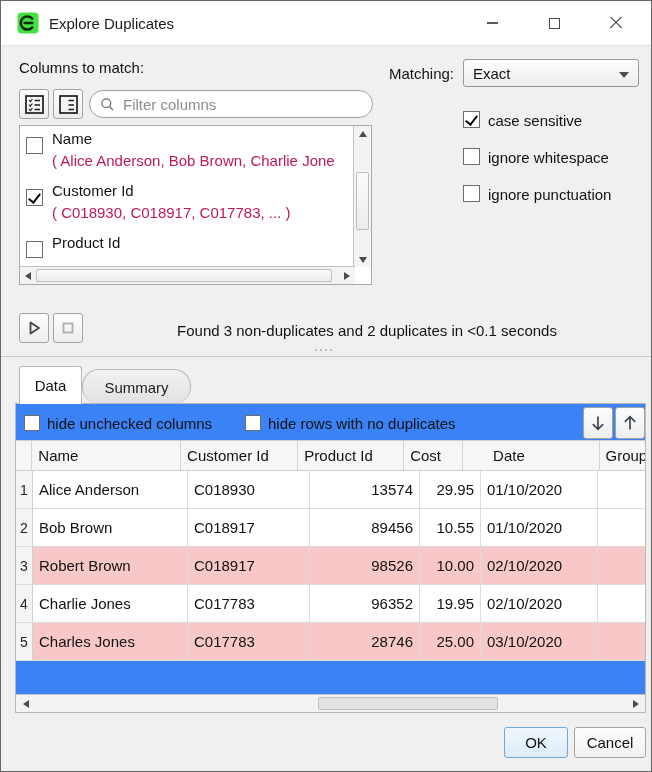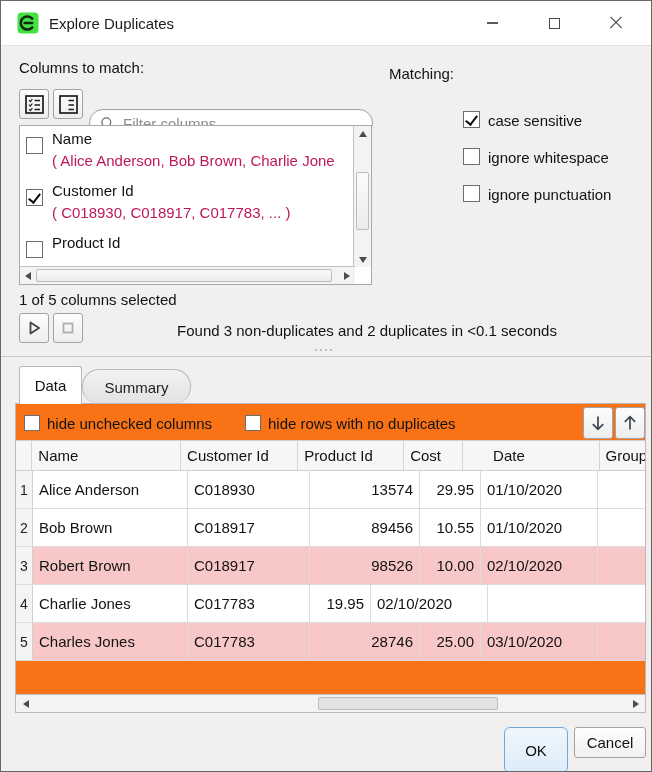--- a/index.html
+++ b/index.html
@@ -52,21 +52,21 @@
   .thumb.dark{background:#e2e2e2;}
   .tri-up{width:0;height:0;border-left:4.5px solid transparent;border-right:4.5px solid transparent;border-bottom:6px solid #4c4c4c;}
   .tri-down{width:0;height:0;border-left:4.5px solid transparent;border-right:4.5px solid transparent;border-top:6px solid #4c4c4c;}
   .tri-left{width:0;height:0;border-top:4.5px solid transparent;border-bottom:4.5px solid transparent;border-right:6px solid #4c4c4c;}
   .tri-right{width:0;height:0;border-top:4.5px solid transparent;border-bottom:4.5px solid transparent;border-left:6px solid #4c4c4c;}
   
   .tab{position:absolute;box-sizing:border-box;border:1px solid #b9b9b9;border-bottom:none;
        border-radius:3px 3px 0 0;display:flex;align-items:center;justify-content:center;font-size:15px;}
   .tab.active{background:#ffffff;z-index:3;}
   .tab.inactive{background:linear-gradient(#f2f2f2,#e2e2e2);z-index:1;color:#222;border-radius:17px;}
-  .panel{position:absolute;box-sizing:border-box;border:1px solid #b9b9b9;background:#f97316;z-index:2;}
+  .panel{position:absolute;box-sizing:border-box;border:1px solid #b9b9b9;background:#3b82f6;z-index:2;}
   
   .thead{position:absolute;display:flex;box-sizing:border-box;height:31px;background:#f6f6f6;
          border-top:1px solid #cfcfcf;border-bottom:1px solid #cfcfcf;}
   .thead .hc{box-sizing:border-box;border-right:1px solid #d4d4d4;display:flex;align-items:center;
          padding:0 6px;font-size:15px;overflow:hidden;white-space:nowrap;}
   .trow{position:absolute;display:flex;height:38px;box-sizing:border-box;border-bottom:1px solid #dcdcdc;background:#fff;}
   .trow .c{box-sizing:border-box;border-right:1px solid #dcdcdc;padding:0 6px;display:flex;align-items:center;
          font-size:15px;overflow:hidden;white-space:nowrap;}
   .trow .c.r{justify-content:flex-end;}
   .trow .num{background:#f4f4f4;justify-content:center;padding:0;font-size:14px;color:#222;
@@ -101,35 +101,39 @@
       </div>
       <div class="win-btn">
         <div class="x-glyph"></div>
       </div>
     </div>
   </div>
 
   <div class="abs lbl" style="left:18px;top:58px;">Columns to match:</div>
 
   <div class="abs lbl" style="left:388px;top:64px;">Matching:</div>
+  <div class="abs combo" style="left:462px;top:58px;width:176px;height:28px;">
+    <span class="combo-text">Exact</span>
+    <span class="combo-arrow"></span>
+  </div>
 
   <div class="abs tool-btn" style="left:18px;top:88px;width:30px;height:30px;">
     <svg width="19" height="19" viewBox="0 0 19 19">
       <rect x="1" y="1" width="17" height="17" fill="none" stroke="#1d1d1d" stroke-width="1.7"></rect>
       <path d="M4 5.2 l1.4 1.4 2-2.6 M4 9.7 l1.4 1.4 2-2.6 M4 14.2 l1.4 1.4 2-2.6" fill="none" stroke="#1d1d1d" stroke-width="1.2"></path>
       <path d="M9.5 5.5 H15 M9.5 10 H15 M9.5 14.5 H15" stroke="#1d1d1d" stroke-width="1.4"></path>
     </svg>
   </div>
   <div class="abs tool-btn" style="left:52px;top:88px;width:30px;height:30px;">
     <svg width="19" height="19" viewBox="0 0 19 19">
       <rect x="1" y="1" width="17" height="17" fill="none" stroke="#1d1d1d" stroke-width="1.7"></rect>
       <path d="M9.5 5.5 H15 M9.5 10 H15 M9.5 14.5 H15" stroke="#1d1d1d" stroke-width="1.4"></path>
     </svg>
   </div>
-  <div class="abs pill" style="left:88px;top:89px;width:284px;height:28px;padding:0 10px;margin-top:19px;">
+  <div class="abs pill" style="left:88px;top:89px;width:284px;height:28px;padding:0 10px;">
     <svg width="15" height="15" viewBox="0 0 15 15" style="margin-right:6px;flex:none;">
       <circle cx="6.3" cy="6.3" r="4.4" fill="none" stroke="#6f6f6f" stroke-width="1.3"></circle>
       <line x1="9.7" y1="9.7" x2="13" y2="13" stroke="#6f6f6f" stroke-width="1.3"></line>
     </svg>
     <input type="text" placeholder="Filter columns" style="">
   </div>
 
   <div class="abs cb checked" style="left:462px;top:110px;"></div>
   <div class="abs lbl" style="left:487px;top:111px;">case sensitive</div>
   <div class="abs cb" style="left:462px;top:147px;"></div>
@@ -172,21 +176,20 @@
       <div class="sb-btn" style="left:0;top:0;width:15px;height:18px;">
         <span class="tri-left"></span>
         </div>
       <div class="thumb" style="left:16px;top:2px;width:296px;height:13px;"></div>
       <div class="sb-btn" style="right:0;top:0;width:16px;height:18px;">
         <span class="tri-right"></span>
         </div>
     </div>
   </div>
 
-  <div class="abs lbl" style="left:18px;top:290px;">1 of 5 columns selected</div>
 
   <div class="abs tool-btn" style="left:18px;top:312px;width:30px;height:30px;">
     <svg width="18" height="18" viewBox="0 0 18 18">
       <path d="M5.5 3.5 L14 9 L5.5 14.5 Z" fill="none" stroke="#3d4754" stroke-width="1.8" stroke-linejoin="round"></path>
     </svg>
   </div>
   <div class="abs tool-btn" style="left:52px;top:312px;width:30px;height:30px;">
     <svg width="18" height="18" viewBox="0 0 18 18">
       <rect x="4.5" y="4.5" width="9" height="9" fill="none" stroke="#a9aeb5" stroke-width="1.8"></rect>
     </svg>
@@ -259,20 +262,21 @@
       <div class="c" style="width:122px;">C018917</div>
       <div class="c r" style="width:110px;">98526</div>
       <div class="c r" style="width:61px;">10.00</div>
       <div class="c" style="width:117px;">02/10/2020</div>
       <div class="c" style="width:47px;border-right:none;"></div>
     </div>
     <div class="trow" style="left:0;top:181px;width:629px;">
       <div class="c num" style="width:17px;">4</div>
       <div class="c" style="width:155px;">Charlie Jones</div>
       <div class="c" style="width:122px;">C017783</div>
+      <div class="c r" style="width:110px;">96352</div>
       <div class="c r" style="width:61px;">19.95</div>
       <div class="c" style="width:117px;">02/10/2020</div>
       <div class="c" style="width:47px;border-right:none;"></div>
     </div>
     <div class="trow dup" style="left:0;top:219px;width:629px;">
       <div class="c num" style="width:17px;">5</div>
       <div class="c" style="width:155px;">Charles Jones</div>
       <div class="c" style="width:122px;">C017783</div>
       <div class="c r" style="width:110px;">28746</div>
       <div class="c r" style="width:61px;">25.00</div>
@@ -284,20 +288,20 @@
       <div class="sb-btn" style="left:2px;top:0;width:15px;height:18px;">
         <span class="tri-left"></span>
         </div>
       <div class="thumb dark" style="left:302px;top:2px;width:180px;height:13px;"></div>
       <div class="sb-btn" style="right:2px;top:0;width:15px;height:18px;">
         <span class="tri-right"></span>
         </div>
     </div>
   </div>
 
-  <div class="btn default" style="left:503px;top:726px;width:64px;height:46px;border-radius:6px;">
+  <div class="btn default" style="left:503px;top:726px;width:64px;height:31px;">
     <span>OK</span>
     </div>
   <div class="btn" style="left:573px;top:726px;width:72px;height:31px;">
     <span>Cancel</span>
     </div>
 
 </div>
 
 </body></html>

